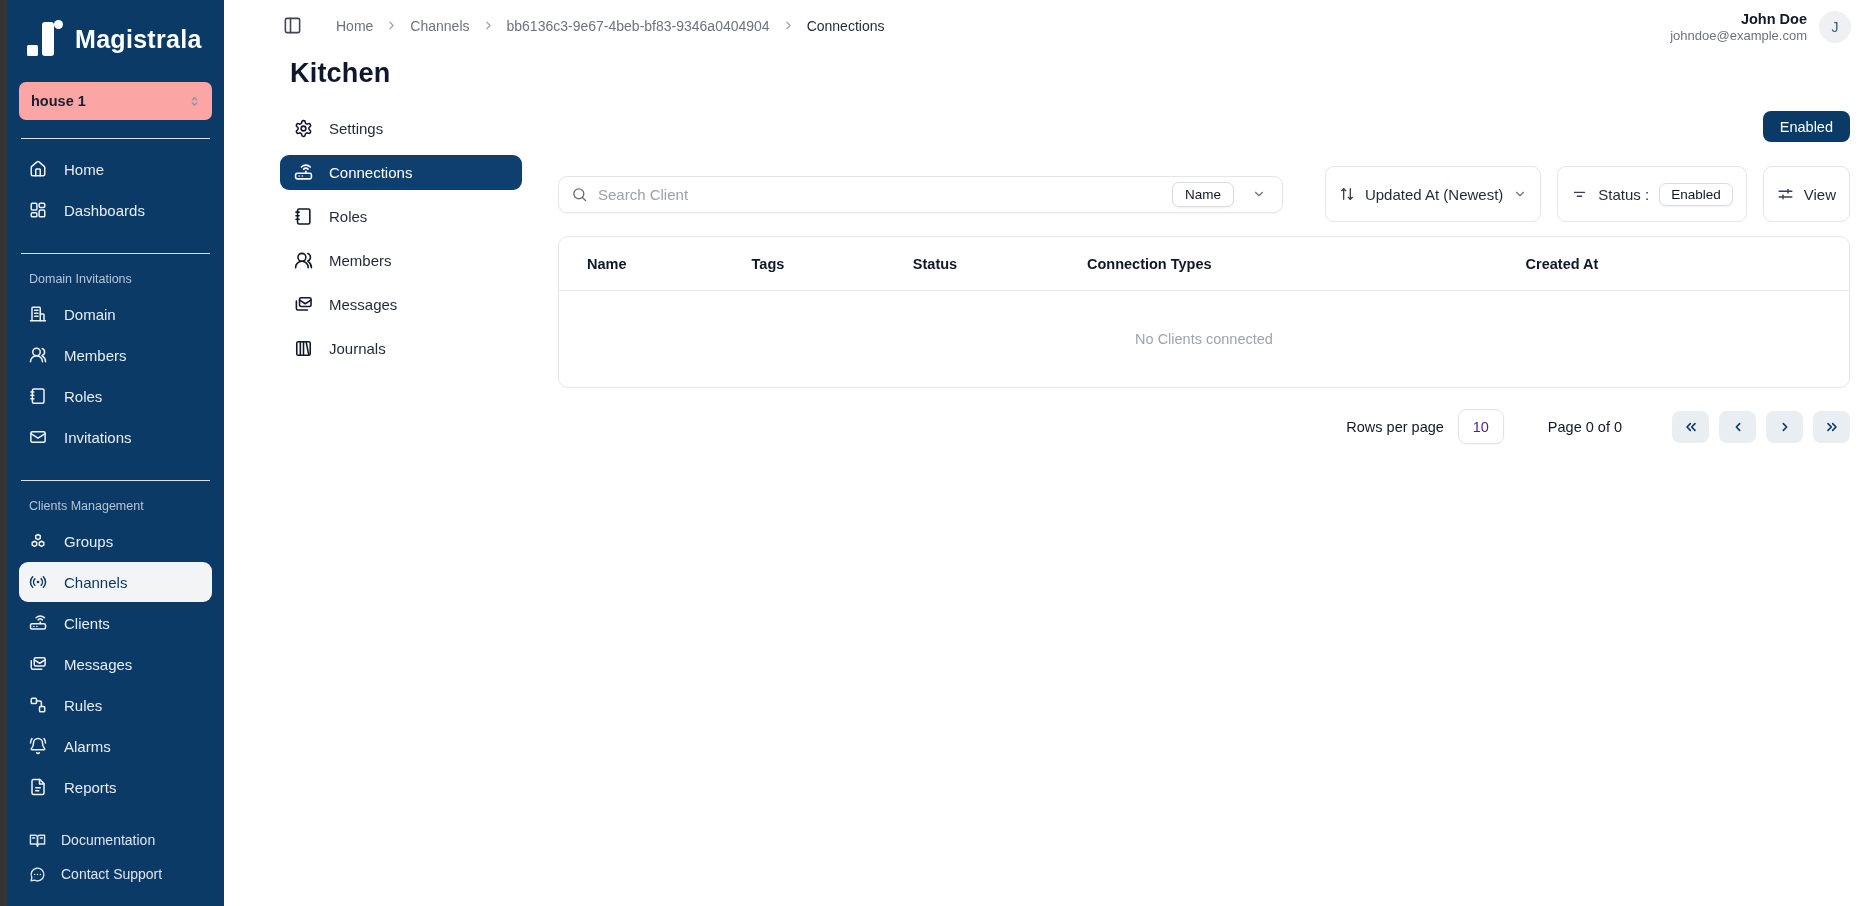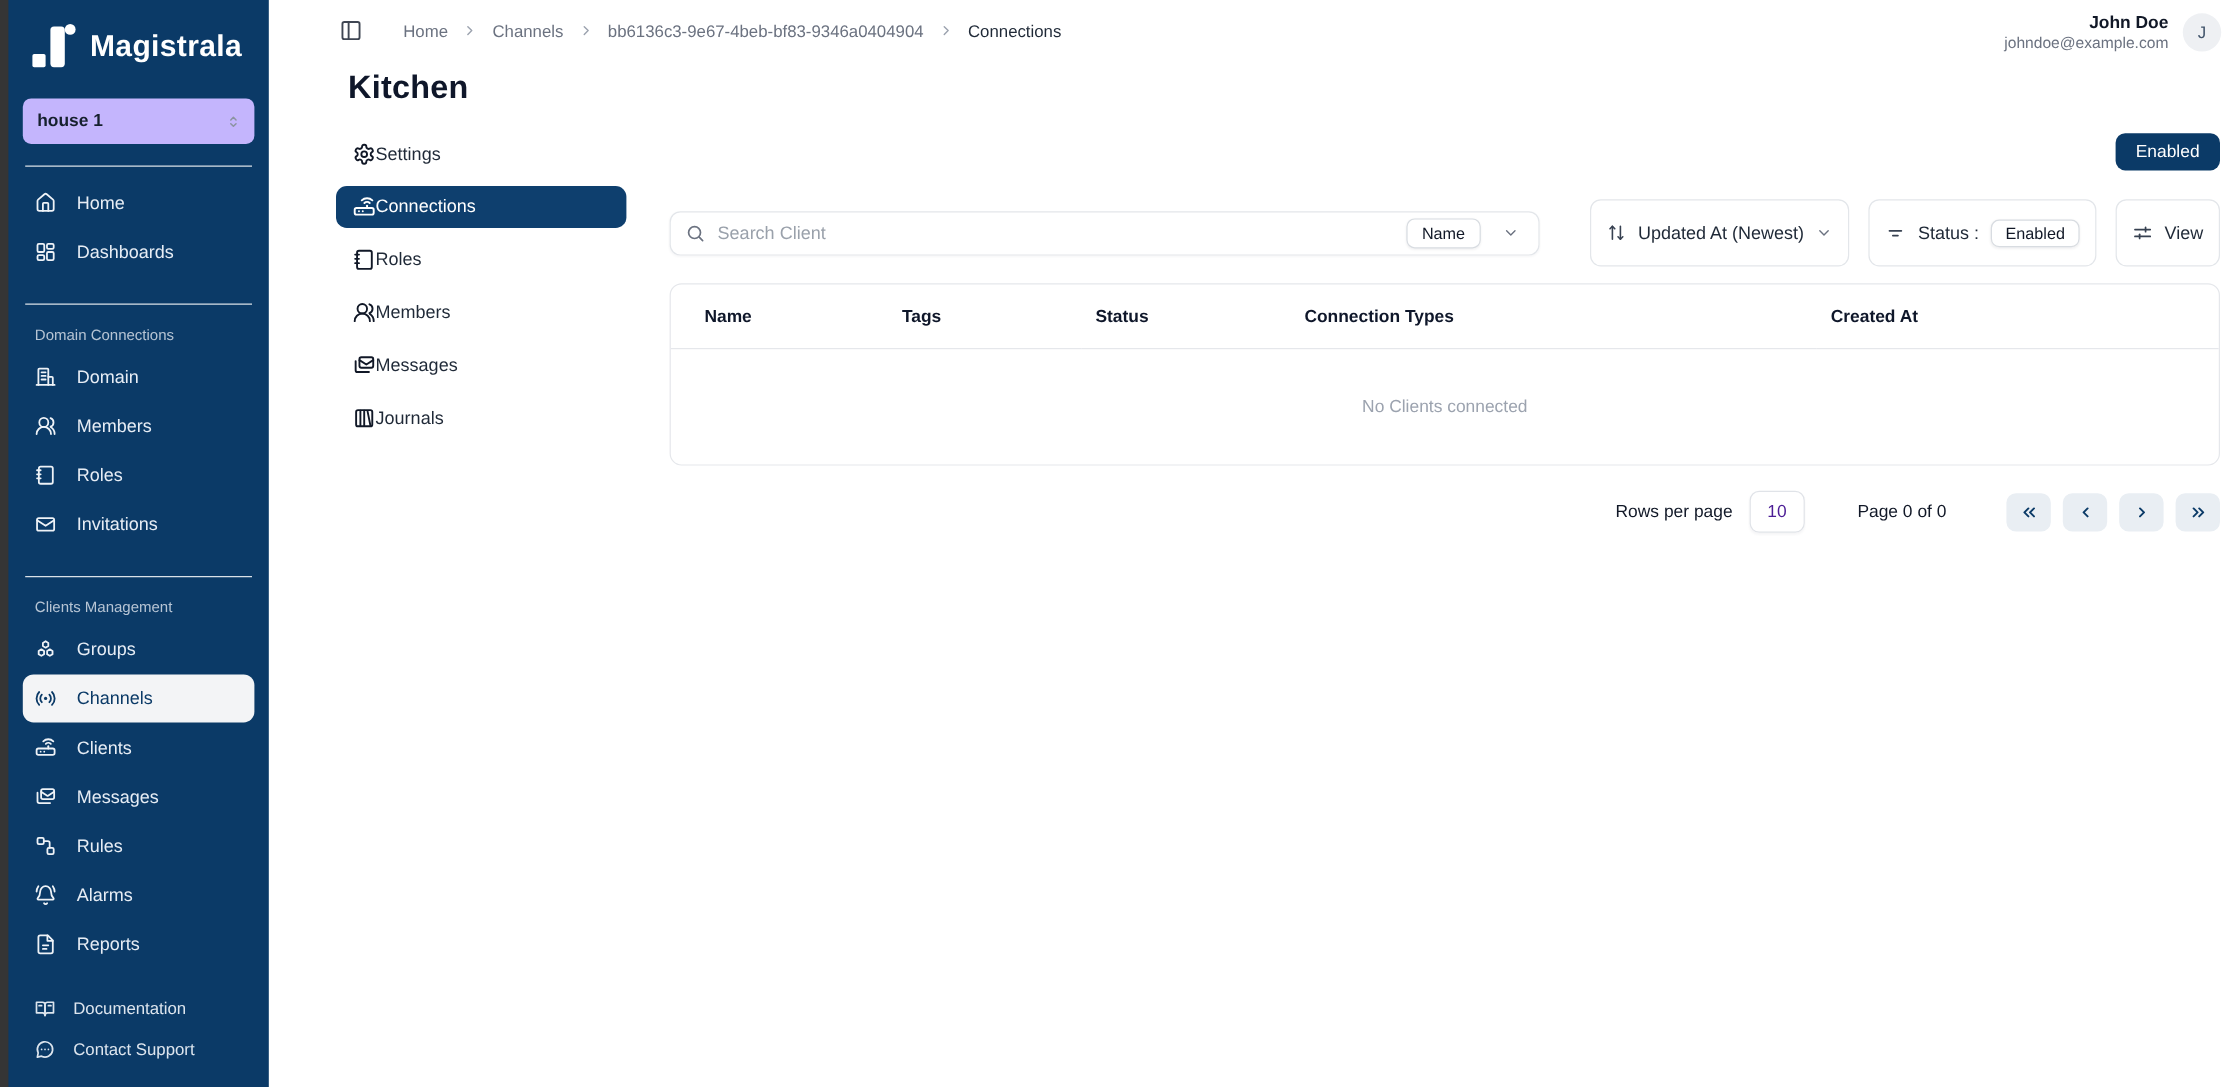--- a/index.html
+++ b/index.html
@@ -25,21 +25,21 @@
   }
   .logo-row { display:flex; align-items:center; gap:12px; margin:6px 4px 24px 8px; }
   .logo-mark { position:relative; width:36px; height:38px; }
   .logo-mark .sq { position:absolute; left:0; bottom:2px; width:11px; height:11px; background:#fff; border-radius:1.5px; }
   .logo-mark .bar { position:absolute; left:15px; bottom:2px; width:12px; height:34px; background:#fff; border-radius:3px; }
   .logo-mark .dot { position:absolute; right:0; top:0; width:9px; height:9px; background:#fff; border-radius:50%; }
   .logo-text { color:#fff; font-size:25px; font-weight:700; letter-spacing:.3px; }
 
   .workspace-select {
     display:flex; align-items:center; justify-content:space-between;
-    background:#c4b5fd; color:#16202e; border-radius:7px;
+    background:#fca5a5; color:#16202e; border-radius:7px;
     height:38px; padding:0 10px 0 12px;
     font-size:14.5px; font-weight:700; cursor:pointer;
   }
   .workspace-select .icon { color:#8b93a0; }
 
   .side-divider { border:none; border-top:1px solid rgba(255,255,255,.85); margin:18px 2px 10px 2px; }
   .side-divider.lower { margin-top:22px; }
 
   .section-label { font-size:12.5px; color:#b6c4d4; margin:8px 10px 8px 10px; font-weight:400; }
 
@@ -79,21 +79,21 @@
     font-size:14px; color:#41546b; cursor:pointer;
   }
 
   .page-title { font-size:27px; font-weight:700; color:#0f172a; margin:14px 0 0 30px; letter-spacing:.2px; }
 
   .content-row { display:flex; padding:22px 17px 0 20px; }
 
   
   .subnav { width:242px; flex:0 0 242px; margin-right:36px; }
   .subnav-item {
-    display:flex; align-items:center; gap:0;
+    display:flex; align-items:center; gap:16px;
     height:35px; padding:0 14px; margin-bottom:9px;
     border-radius:9px; font-size:15px; font-weight:500; color:#1f2937; cursor:pointer;
   }
   .subnav-item .icon { color:#111827; width:19px; }
   .subnav-item.active { background:#0e3f6e; color:#fff; }
   .subnav-item.active .icon { color:#fff; }
 
   
   .panel { flex:1; min-width:0; }
   .connect-row { display:flex; justify-content:flex-end; }
@@ -200,21 +200,21 @@
           <rect x="3" y="3" width="7.5" height="9" rx="1.5"></rect>
           <rect x="13.5" y="3" width="7.5" height="5.5" rx="1.5"></rect>
           <rect x="13.5" y="12" width="7.5" height="9" rx="1.5"></rect>
           <rect x="3" y="15.5" width="7.5" height="5.5" rx="1.5"></rect>
         </svg>
     </span>
     <span>Dashboards</span>
   </div>
 
   <hr class="side-divider lower">
-  <div class="section-label">Domain Connections</div>
+  <div class="section-label">Domain Invitations</div>
 
   <div class="nav-item">
     <span class="icon">
       <svg width="18" height="18" viewBox="0 0 24 24" fill="none" stroke="currentColor" stroke-width="2" stroke-linecap="round" stroke-linejoin="round">
           <path d="M4 21V4a1 1 0 0 1 1-1h9a1 1 0 0 1 1 1v17"></path>
           <path d="M15 12h4a1 1 0 0 1 1 1v8"></path>
           <path d="M2 21h20"></path>
           <path d="M7.5 7H12"></path>
           <path d="M7.5 11H12"></path>
           <path d="M7.5 15H12"></path>

